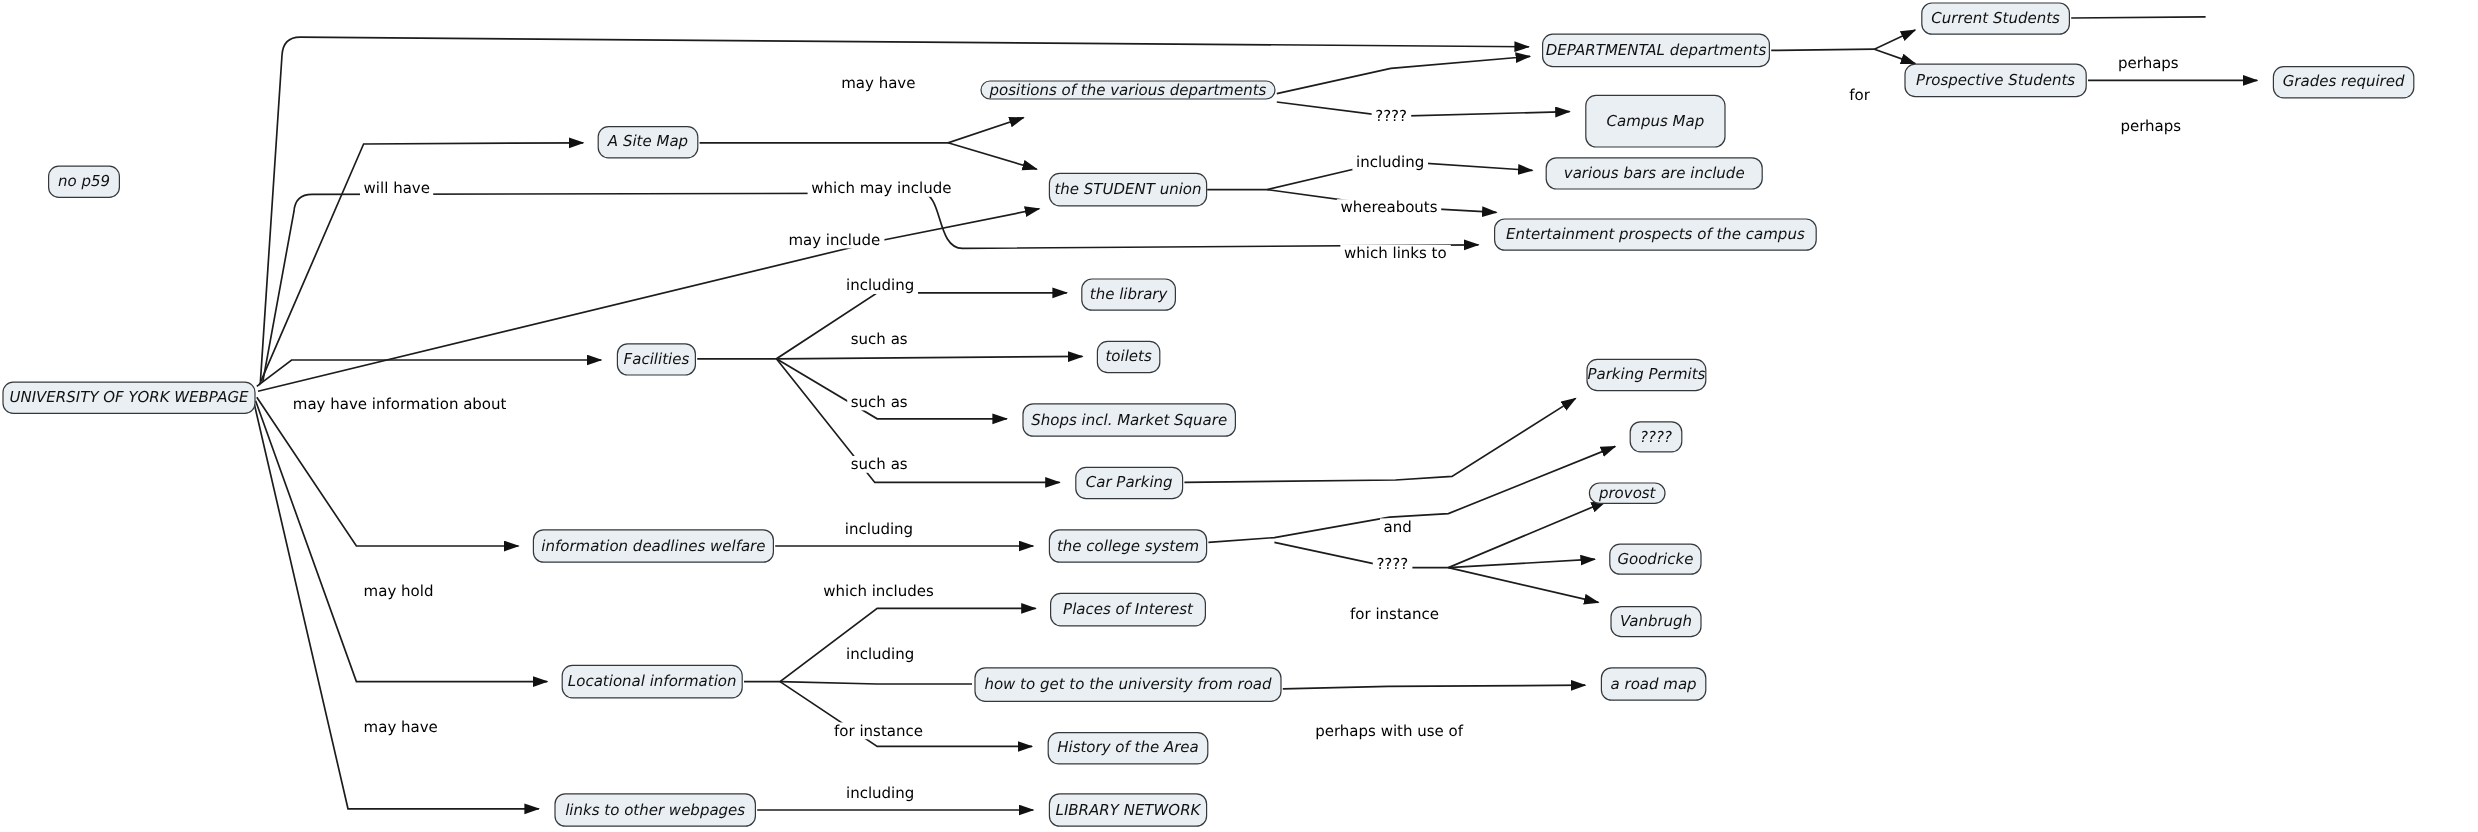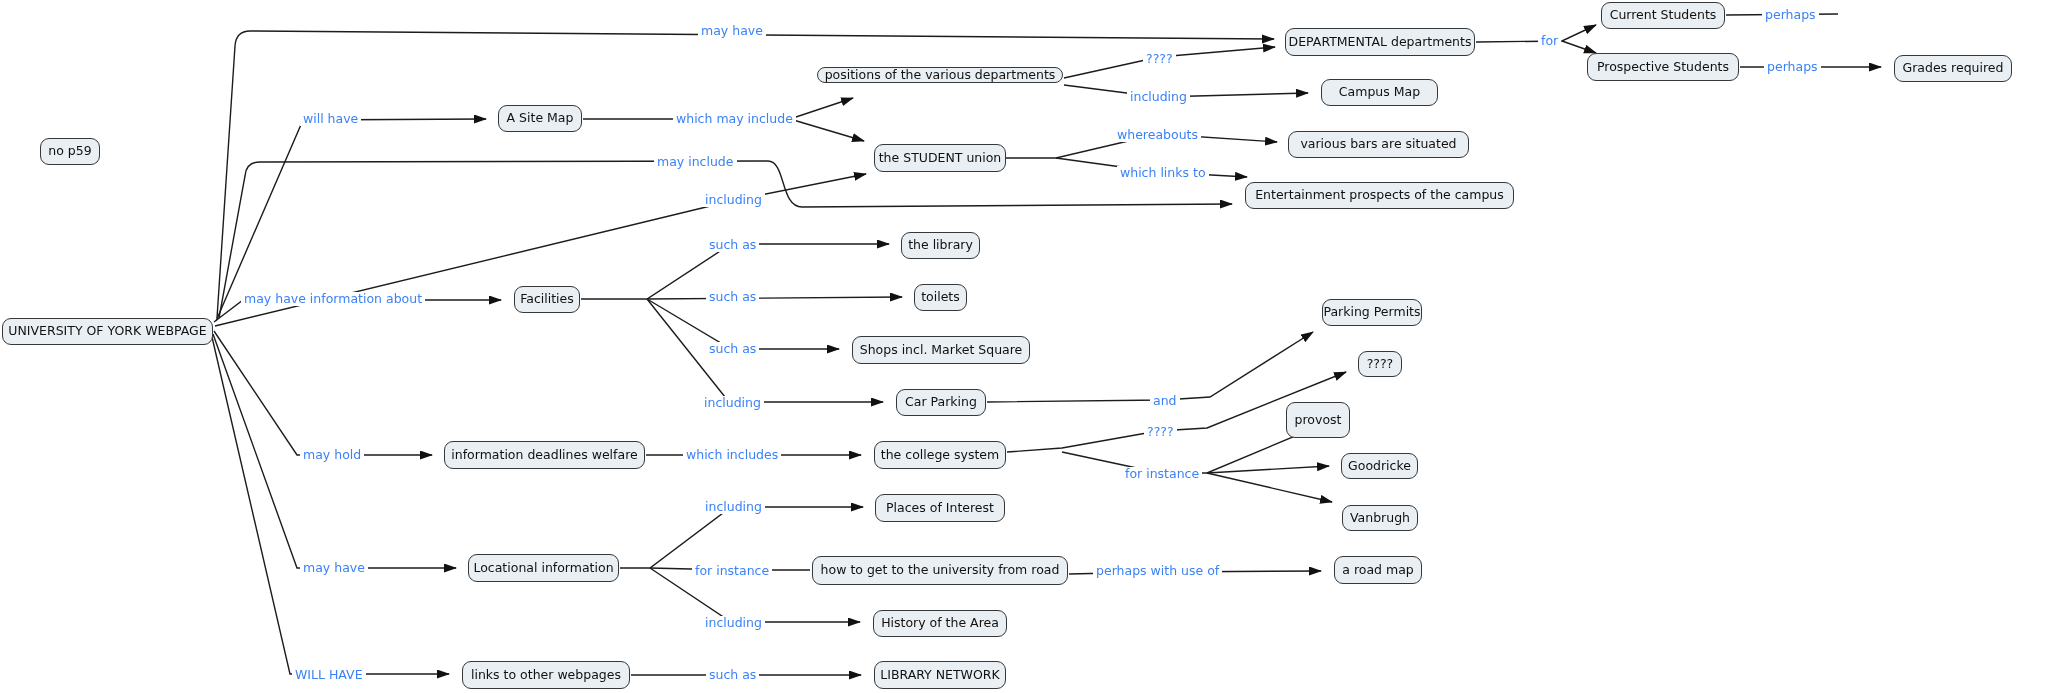--- a/index.html
+++ b/index.html
@@ -1,23 +1,23 @@
 <!DOCTYPE html>
 <html><head>
 <meta charset="utf-8">
 <style>
   html,body{margin:0;padding:0;background:#ffffff;}
   #canvas{position:relative;width:2065px;height:693px;background:#ffffff;overflow:hidden;
           font-family:"DejaVu Sans","Liberation Sans",sans-serif;}
   #edges{position:absolute;left:0;top:0;width:2065px;height:693px;z-index:1;}
   .node{position:absolute;box-sizing:border-box;display:flex;align-items:center;justify-content:center;
         background:#e9eff3;border:1.5px solid #35383b;border-radius:9px;color:#111;
-        font-size:12.5px;white-space:nowrap;z-index:3;line-height:1;}
-  .elabel{position:absolute;background:#ffffff;color:#3b82f6;font-size:12.5px;white-space:nowrap;
-          z-index:2;line-height:14px;height:14px;padding:0 3px;}
+        font-size:12.5px;white-space:nowrap;z-index:3;line-height:1;font-style:italic;}
+  .elabel{position:absolute;background:#ffffff;color:#000000;font-size:12.5px;white-space:nowrap;
+          z-index:2;line-height:14px;height:14px;padding:0 3px;margin-top:38px;}
   path{stroke:#1c1c1c;stroke-width:1.4;fill:none;}
 </style>
 </head>
 <body>
 
 <div id="canvas">
 
   <svg id="edges" viewBox="0 0 2065 693" xmlns="http://www.w3.org/2000/svg">
     <defs>
       <marker id="arw" markerUnits="userSpaceOnUse" markerWidth="14" markerHeight="10" refX="12" refY="4.5" orient="auto">
@@ -58,34 +58,34 @@
     <path d="M 1726 15 L 1838 14"></path>
     <path marker-end="url(#arw)" d="M 1740 67 L 1881 67"></path>
   </svg>
 
   <div class="node" style="left:40px;top:138px;width:60px;height:27px">no p59</div>
   <div class="node" style="left:2px;top:318px;width:211px;height:27px">UNIVERSITY OF YORK WEBPAGE</div>
   <div class="node" style="left:498px;top:105px;width:84px;height:27px">A Site Map</div>
   <div class="node" style="left:817px;top:67px;width:246px;height:16px">positions of the various departments</div>
   <div class="node" style="left:874px;top:144px;width:132px;height:28px">the STUDENT union</div>
   <div class="node" style="left:1285px;top:28px;width:190px;height:28px">DEPARTMENTAL departments</div>
-  <div class="node" style="left:1321px;top:79px;width:117px;height:27px">Campus Map</div>
-  <div class="node" style="left:1288px;top:131px;width:181px;height:27px">various bars are situated</div>
+  <div class="node" style="left:1321px;top:79px;width:117px;height:44px">Campus Map</div>
+  <div class="node" style="left:1288px;top:131px;width:181px;height:27px">various bars are include</div>
   <div class="node" style="left:1245px;top:182px;width:269px;height:27px">Entertainment prospects of the campus</div>
   <div class="node" style="left:1601px;top:2px;width:124px;height:27px">Current Students</div>
   <div class="node" style="left:1587px;top:53px;width:152px;height:28px">Prospective Students</div>
   <div class="node" style="left:1894px;top:55px;width:118px;height:27px">Grades required</div>
   <div class="node" style="left:901px;top:232px;width:79px;height:27px">the library</div>
   <div class="node" style="left:914px;top:284px;width:53px;height:27px">toilets</div>
   <div class="node" style="left:852px;top:336px;width:178px;height:28px">Shops incl. Market Square</div>
   <div class="node" style="left:514px;top:286px;width:66px;height:27px">Facilities</div>
   <div class="node" style="left:896px;top:389px;width:90px;height:27px">Car Parking</div>
   <div class="node" style="left:1322px;top:299px;width:100px;height:27px">Parking Permits</div>
   <div class="node" style="left:1358px;top:351px;width:44px;height:26px">????</div>
-  <div class="node" style="left:1286px;top:402px;width:64px;height:36px">provost</div>
+  <div class="node" style="left:1324px;top:402px;width:64px;height:18px">provost</div>
   <div class="node" style="left:1341px;top:453px;width:77px;height:26px">Goodricke</div>
   <div class="node" style="left:1342px;top:505px;width:76px;height:26px">Vanbrugh</div>
   <div class="node" style="left:444px;top:441px;width:201px;height:28px">information deadlines welfare</div>
   <div class="node" style="left:874px;top:441px;width:132px;height:28px">the college system</div>
   <div class="node" style="left:875px;top:494px;width:130px;height:28px">Places of Interest</div>
   <div class="node" style="left:468px;top:554px;width:151px;height:28px">Locational information</div>
   <div class="node" style="left:812px;top:556px;width:256px;height:29px">how to get to the university from road</div>
   <div class="node" style="left:1334px;top:556px;width:88px;height:28px">a road map</div>
   <div class="node" style="left:873px;top:610px;width:134px;height:27px">History of the Area</div>
   <div class="node" style="left:462px;top:661px;width:168px;height:28px">links to other webpages</div>

